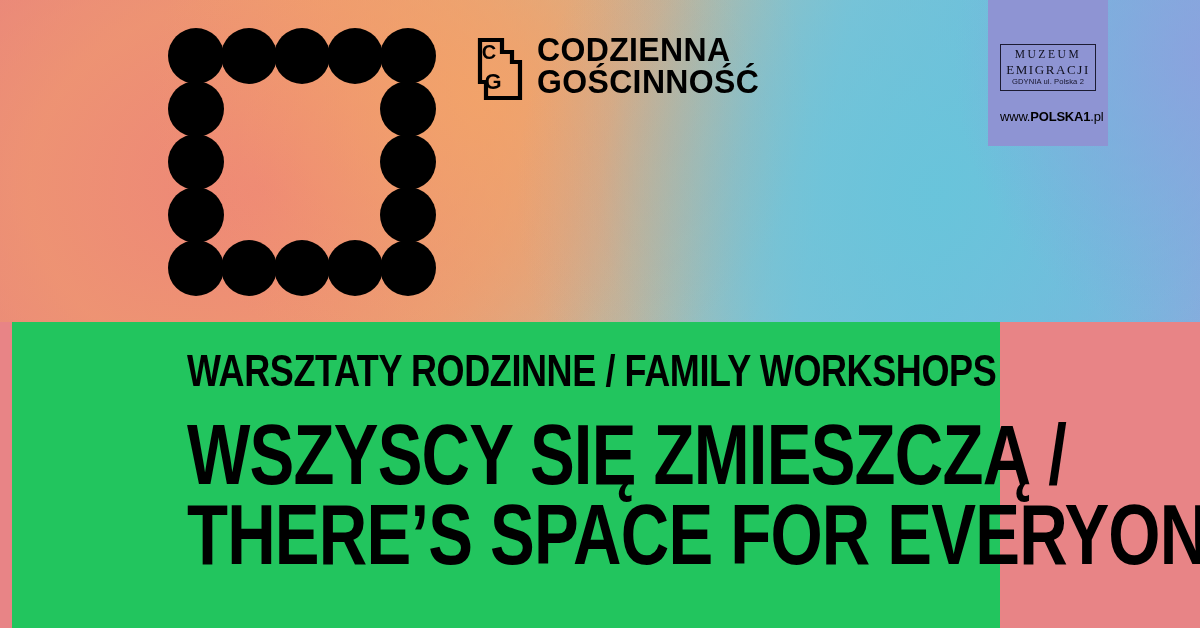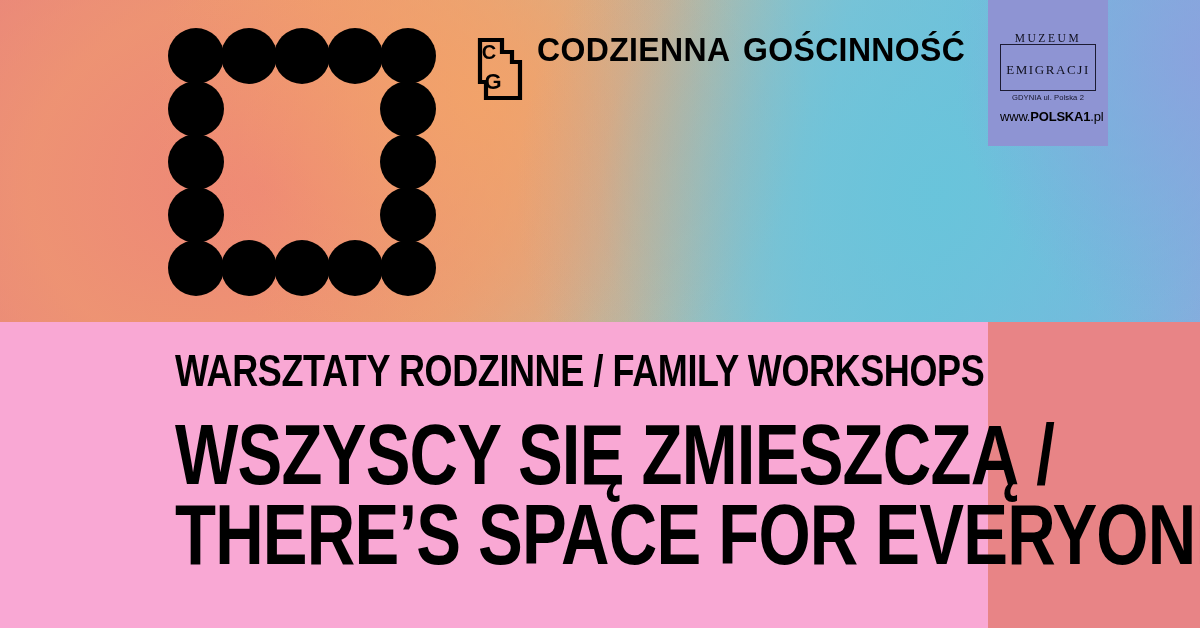--- a/index.html
+++ b/index.html
@@ -105,21 +105,21 @@
     gap: 13px;
   }
   .cg-mark {
     width: 48px;
     height: 66px;
     flex: none;
     margin-top: 2px;
   }
   .cg-words {
     display: flex;
-    flex-direction: row;
+    flex-direction: column;
     line-height: 0.93;
   }
   .cg-line {
     color: #000000;
     font-family: "Liberation Sans", sans-serif;
     font-weight: 700;
     font-size: 34px;
     letter-spacing: 0.4px;
     transform: scaleX(0.94);
     transform-origin: left center;
@@ -140,21 +140,21 @@
     left: 12px;
     top: 44px;
     width: 96px;
     height: 47px;
     border: 1.6px solid #1c1b33;
     box-sizing: border-box;
     display: flex;
     flex-direction: column;
     justify-content: center;
     align-items: center;
-    gap: 18px;
+    gap: 2px;
   }
   .museum-l1 {
     font-size: 11.5px;
     letter-spacing: 2.6px;
     color: #10101e;
     font-family: "Liberation Serif", serif;
     line-height: 1;
   }
   .museum-l2 {
     font-size: 13px;
@@ -182,25 +182,25 @@
     line-height: 1;
     white-space: nowrap;
   }
   .museum-url .u-www { font-weight: 400; letter-spacing: -0.2px; }
   .museum-url .u-mid { font-weight: 700; letter-spacing: -0.2px; }
   .museum-url .u-tld { font-weight: 400; letter-spacing: -0.2px; }
 
   
   .band {
     position: absolute;
-    left: 0;
+    left: 12px;
     top: 322px;
     width: 988px;
     height: 306px;
-    background: #f9a8d4;
+    background: #22c55e;
   }
   .band-inner {
     position: absolute;
     left: 175px;
     top: 0;
     right: 40px;
   }
   .eyebrow {
     margin-top: 26px;
     color: #000000;

